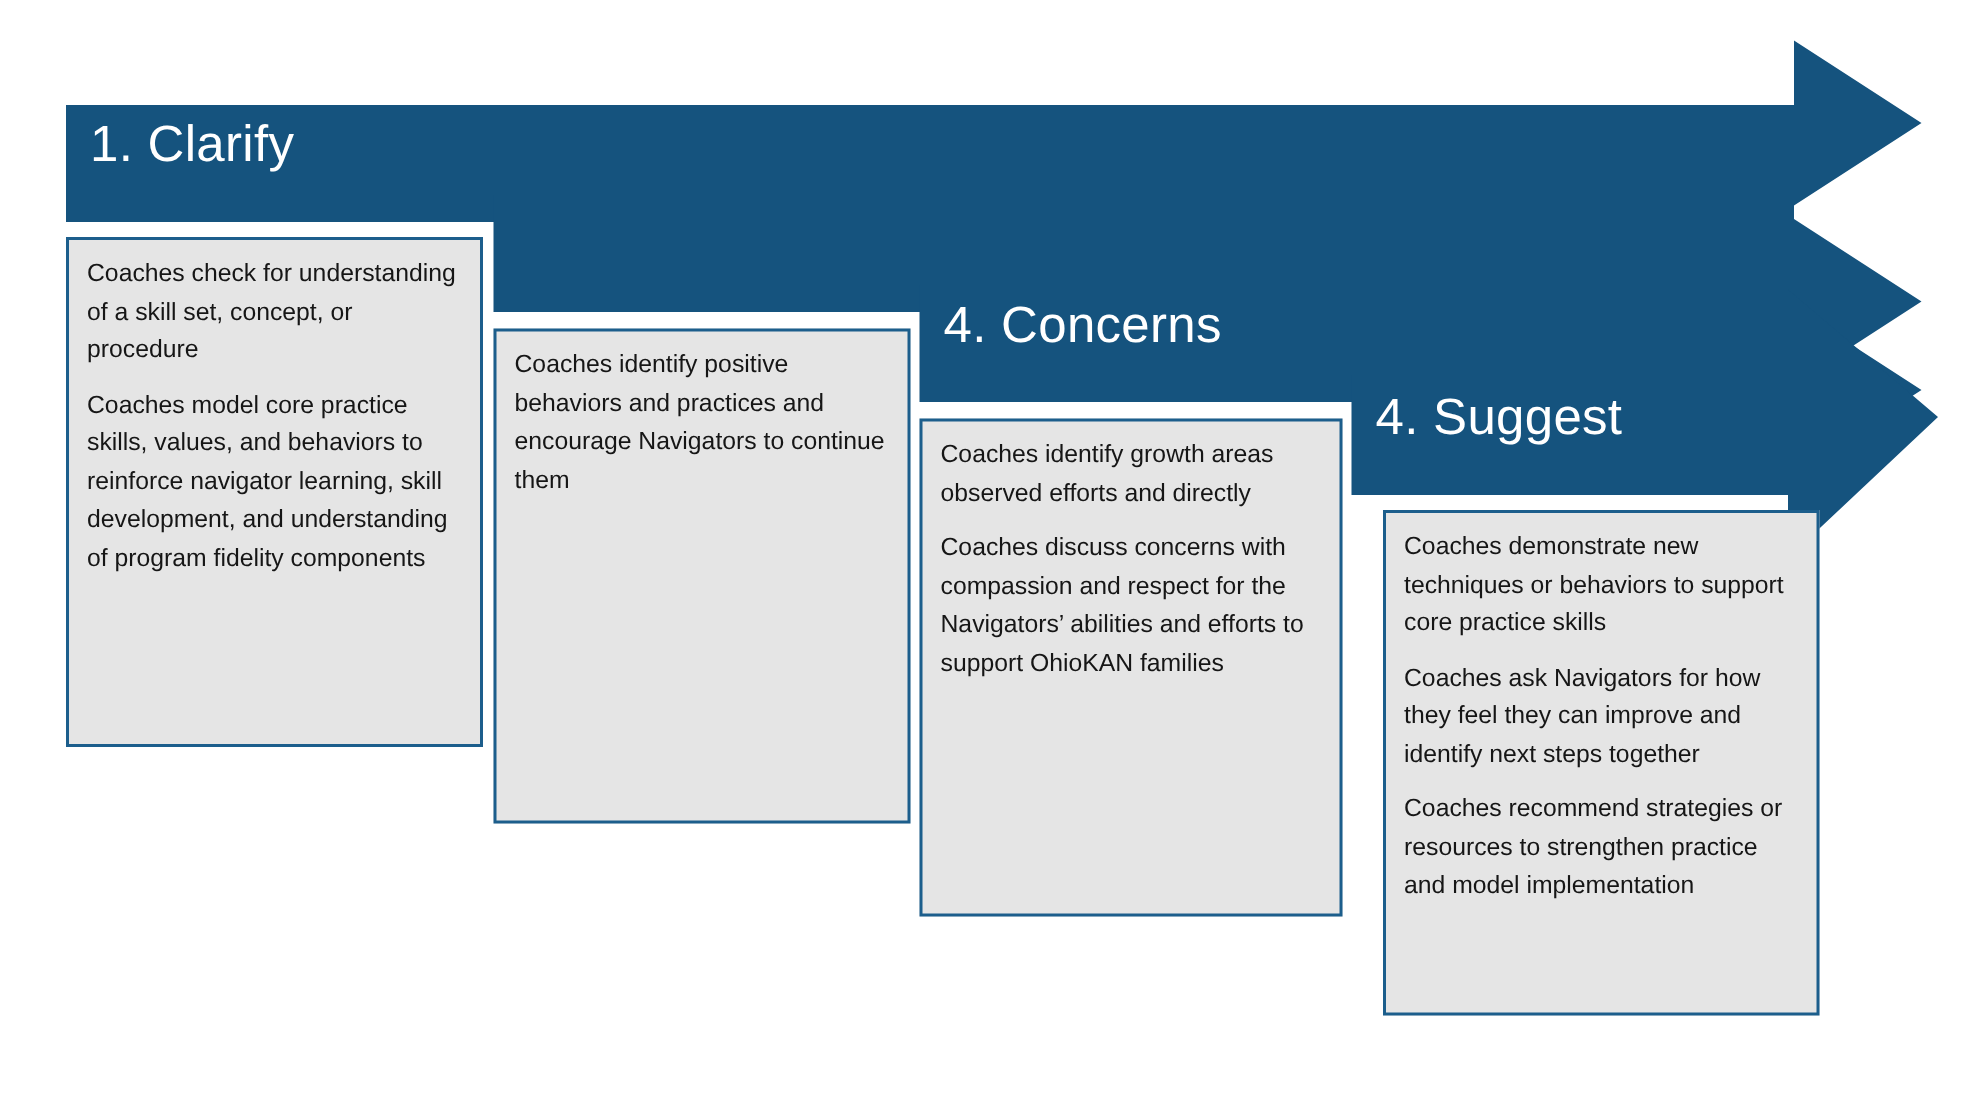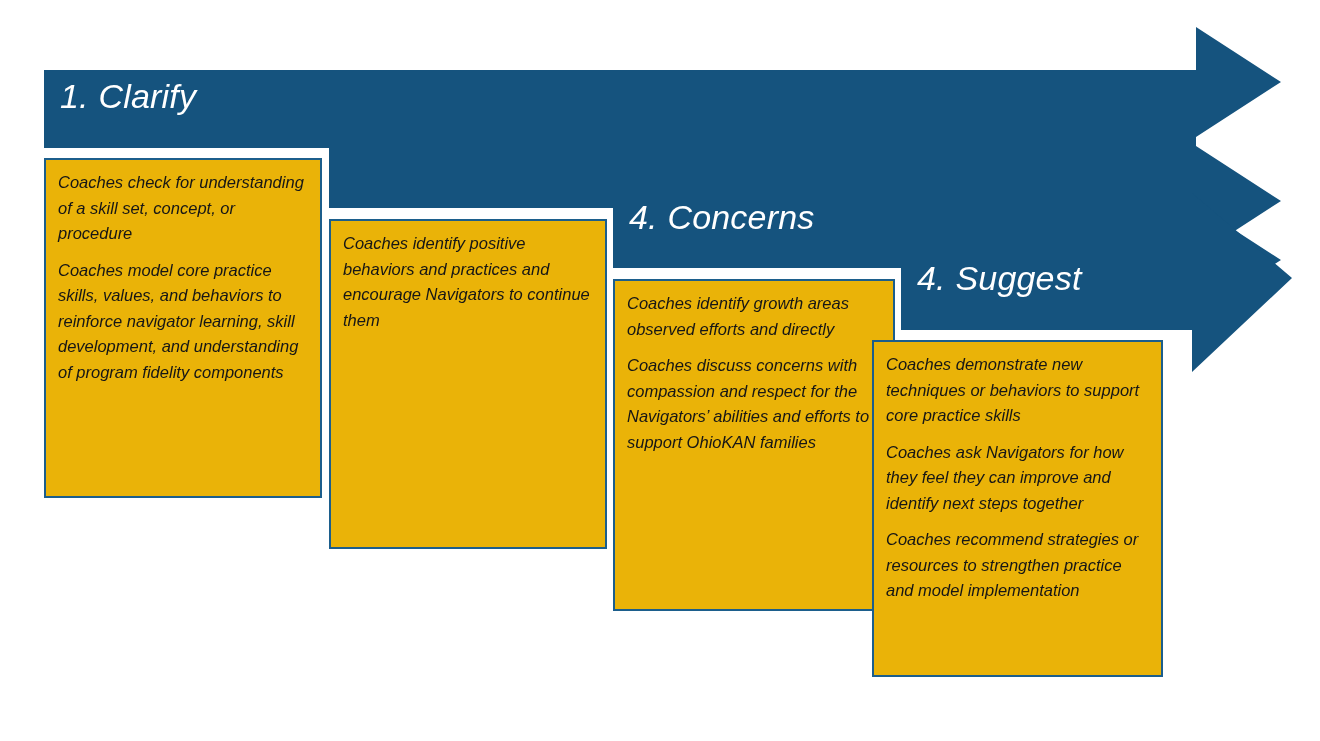--- a/index.html
+++ b/index.html
@@ -2,40 +2,40 @@
 <html><head>
 <meta charset="utf-8">
 <style>
   html,body{margin:0;padding:0;}
   body{
     width:1320px;height:741px;
     background:#ffffff;
     font-family:"Liberation Sans", sans-serif;
     overflow:hidden;
   }
-  #stage{position:relative;width:1092px;height:741px;font-style:italic;}
+  #stage{position:relative;width:1092px;height:741px;}
 
   
   #arrows{position:absolute;left:0;top:0;width:1320px;height:741px;}
 
   
   .band-title{
     position:absolute;
     color:#ffffff;
     font-size:34px;
     font-weight:400;
     letter-spacing:.2px;
     white-space:nowrap;
     line-height:1;
   }
 
   
   .body-box{
     position:absolute;
-    background:#eab308;
+    background:#e5e5e5;
     border:2.5px solid #1C5E8C;
     box-sizing:border-box;
     padding:10px 12px 8px 12px;
   }
   .body-box p{
     margin:0 0 11px 0;
     font-size:16.5px;
     line-height:25.5px;
     color:#161616;
     font-weight:400;
@@ -96,19 +96,19 @@
 
   <div class="body-box" style="left:329px; top:219px; width:278px; height:330px;">
     <p>Coaches identify positive behaviors and practices and encourage Navigators to continue them</p>
   </div>
 
   <div class="body-box" style="left:613px; top:279px; width:282px; height:332px;">
     <p>Coaches identify growth areas observed efforts and directly</p>
     <p>Coaches discuss concerns with compassion and respect for the Navigators’ abilities and efforts to support OhioKAN families</p>
   </div>
 
-  <div class="body-box" style="left:872px; top:340px; width:291px; height:337px;">
+  <div class="body-box" style="left:922px; top:340px; width:291px; height:337px;">
     <p>Coaches demonstrate new techniques or behaviors to support core practice skills</p>
     <p>Coaches ask Navigators for how they feel they can improve and identify next steps together</p>
     <p>Coaches recommend strategies or resources to strengthen practice and model implementation</p>
   </div>
 
 </div>
 
 </body></html>

